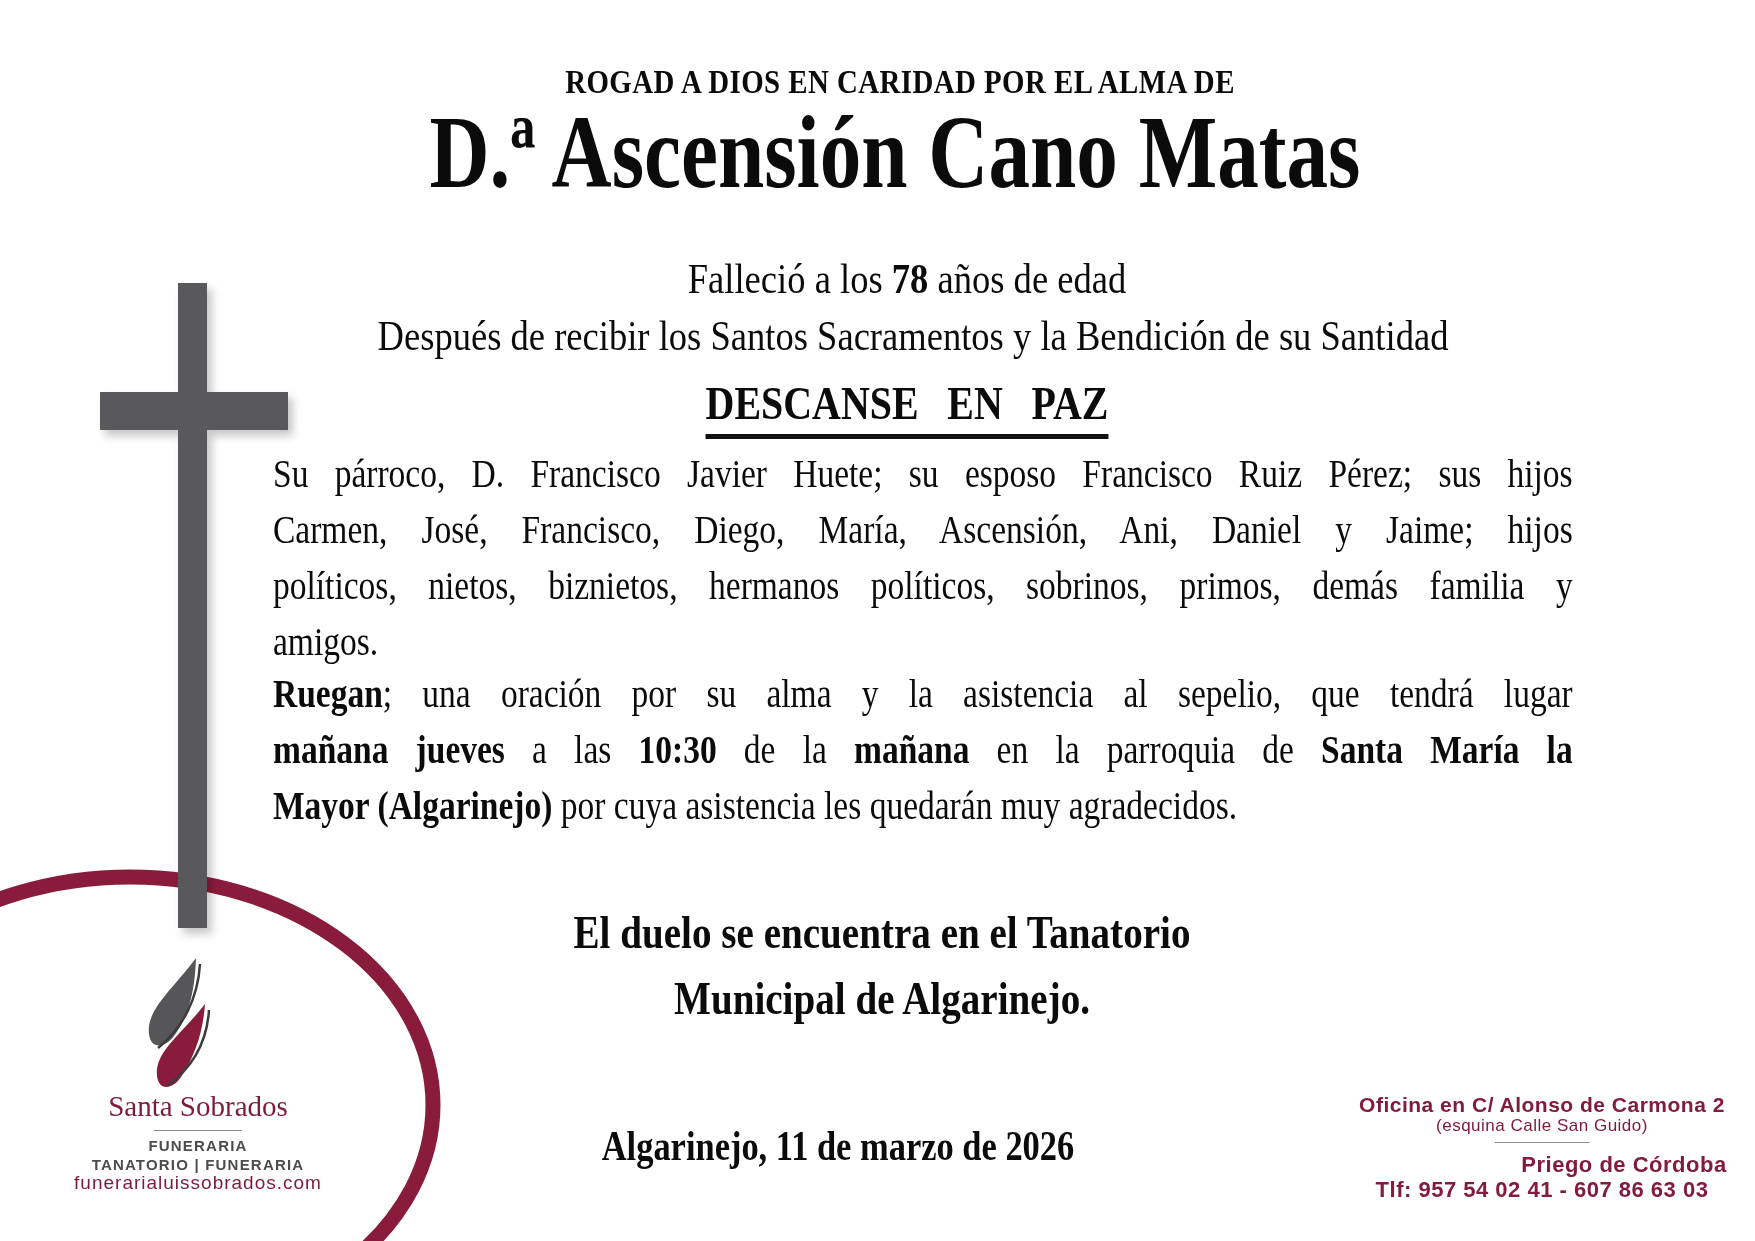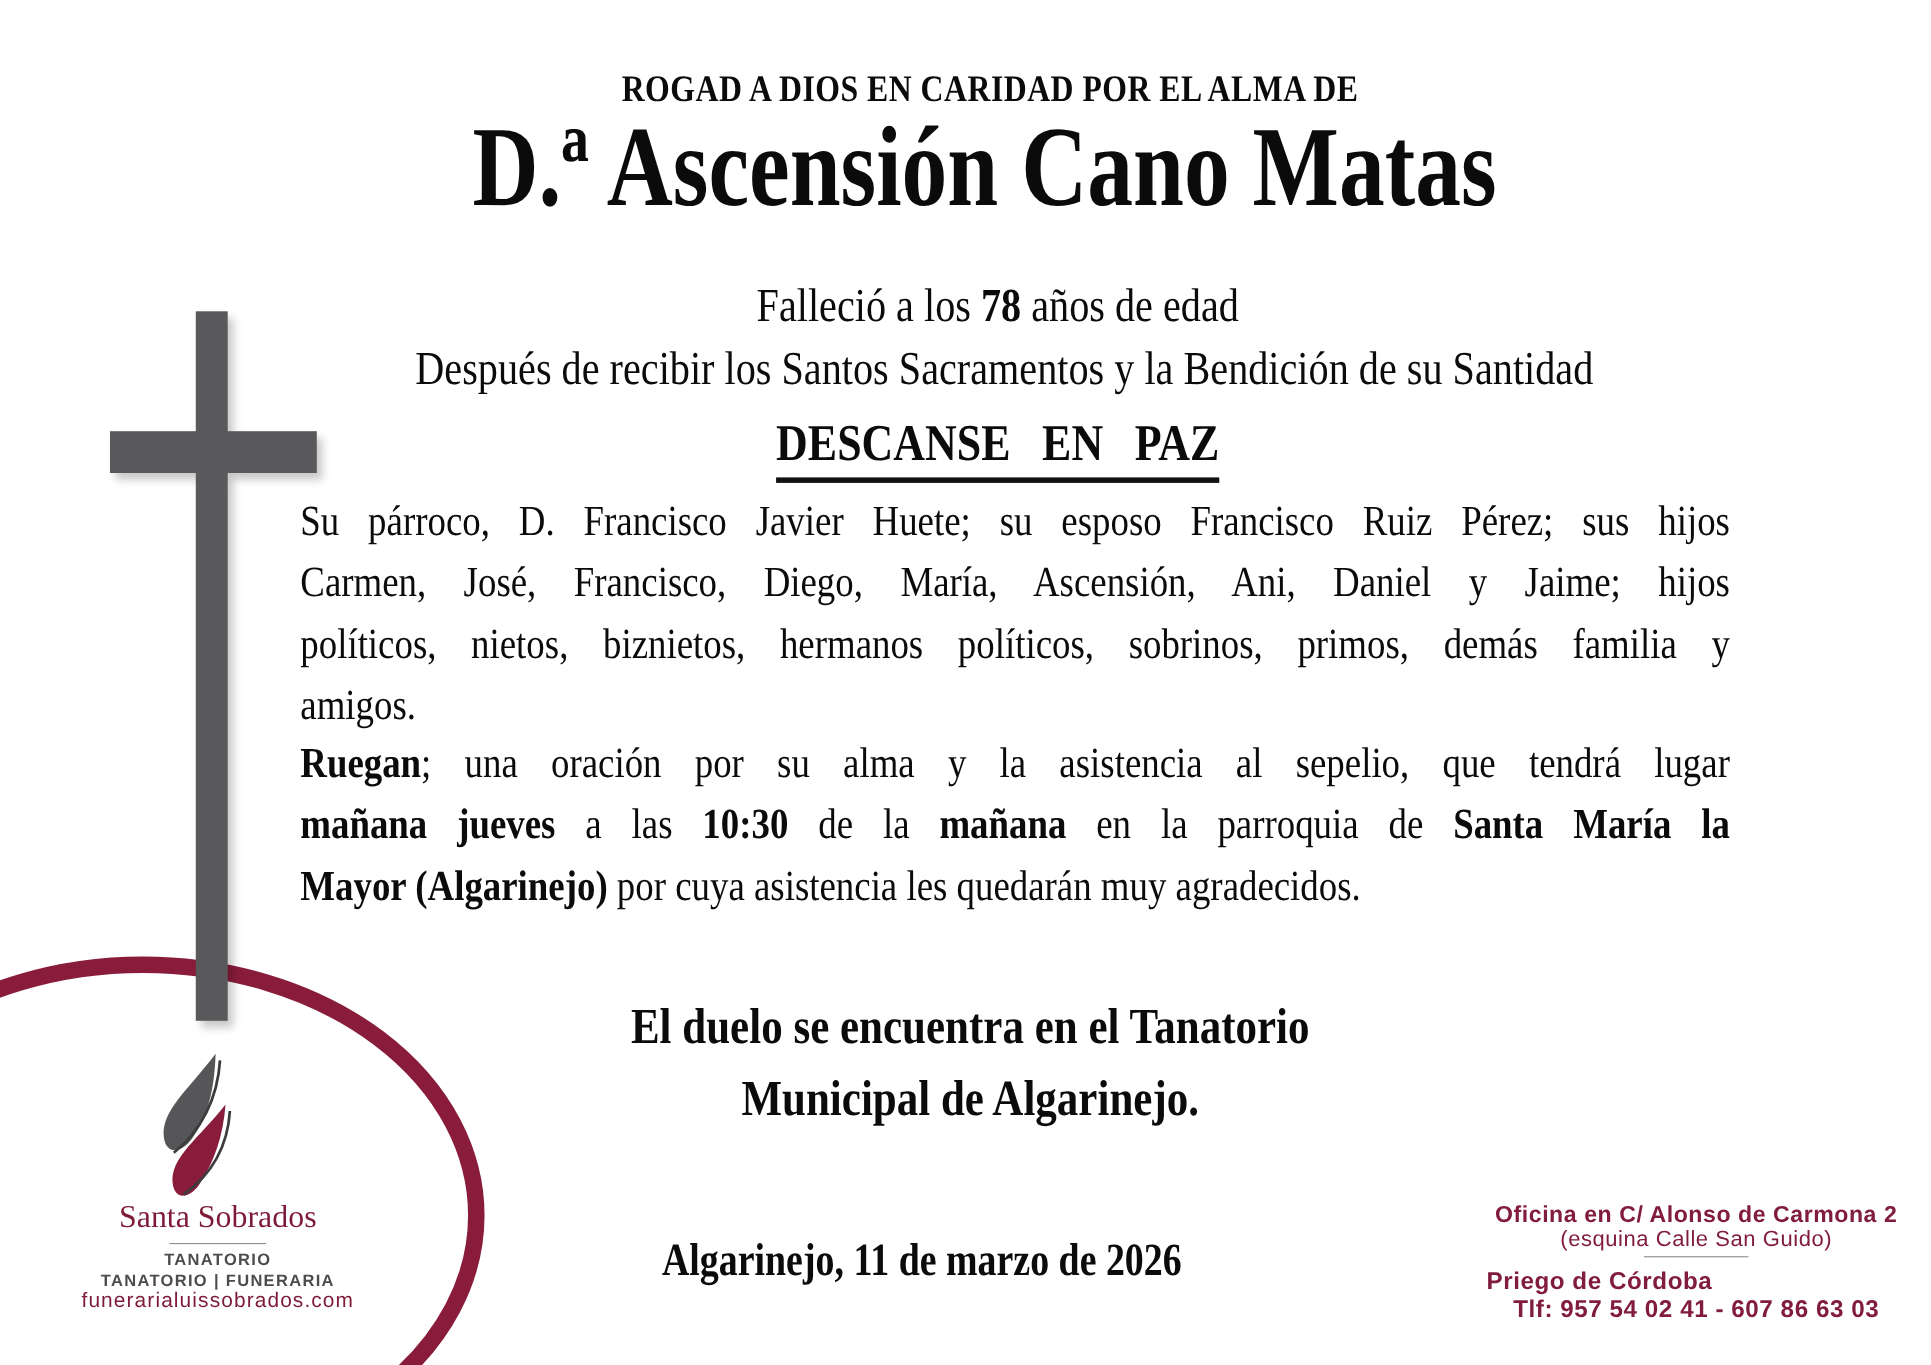--- a/index.html
+++ b/index.html
@@ -48,21 +48,21 @@
   .brand-sans{
     position:absolute;white-space:nowrap;transform:translateX(-50%);
     font-family:"Liberation Sans","DejaVu Sans",sans-serif;
   }
   .svc{font-size:15px;font-weight:bold;color:#4c4c4e;letter-spacing:1.2px;}
   .web{font-size:19px;color:#7d1b38;letter-spacing:1px;}
   .hr{position:absolute;height:1px;background:#8c8c8c;transform:translateX(-50%);}
   
   .contact{font-family:"Liberation Sans","DejaVu Sans",sans-serif;color:#821c3c;}
   .office{font-size:21px;font-weight:bold;letter-spacing:0.5px;}
-  .office-detail{font-size:20px;letter-spacing:0.5px;}
+  .office-detail{font-size:17px;letter-spacing:0.5px;}
   .city{font-size:22px;font-weight:bold;letter-spacing:0.5px;}
   .phones{font-size:22px;font-weight:bold;letter-spacing:0.5px;}
   svg{position:absolute;left:0;top:0;}
 </style>
 </head>
 <body>
 
 <svg width="1755" height="1241" viewBox="0 0 1755 1241" aria-hidden="true">
   <ellipse cx="130" cy="1105" rx="303" ry="228" fill="none" stroke="#8a1c3b" stroke-width="15"></ellipse>
   <g style="filter:drop-shadow(5px 6px 4px rgba(0,0,0,0.22));">
@@ -104,23 +104,23 @@
 
 <div class="duelo" style="left:882px;top:900px">
   <div>El duelo se encuentra en el Tanatorio</div>
   <div>Municipal de Algarinejo.</div>
 </div>
 
 <div class="cline datum" style="left:838px;top:1122px">Algarinejo, 11 de marzo de 2026</div>
 
 <div class="brand-name" style="left:198px;top:1090px">Santa Sobrados</div>
 <div class="hr" style="left:198px;top:1130px;width:88px"></div>
-<div class="brand-sans svc" style="left:198px;top:1137px">TANATORIO</div>
+<div class="brand-sans svc" style="left:198px;top:1137px">FUNERARIA</div>
 <div class="brand-sans svc" style="left:198px;top:1156px">TANATORIO | FUNERARIA</div>
 <div class="brand-sans web" style="left:198px;top:1172px">funerarialuissobrados.com</div>
 
 <div class="contact">
   <div class="brand-sans office" style="left:1542px;top:1093px">Oficina en C/ Alonso de Carmona 2</div>
   <div class="brand-sans office-detail" style="left:1542px;top:1116px">(esquina Calle San Guido)</div>
   <div class="hr" style="left:1542px;top:1142px;width:95px"></div>
-  <div class="brand-sans city" style="left:1454px;top:1152px">Priego de Córdoba</div>
+  <div class="brand-sans city" style="left:1624px;top:1152px">Priego de Córdoba</div>
   <div class="brand-sans phones" style="left:1542px;top:1177px">Tlf: 957 54 02 41 - 607 86 63 03</div>
 </div>
 
 </body></html>

